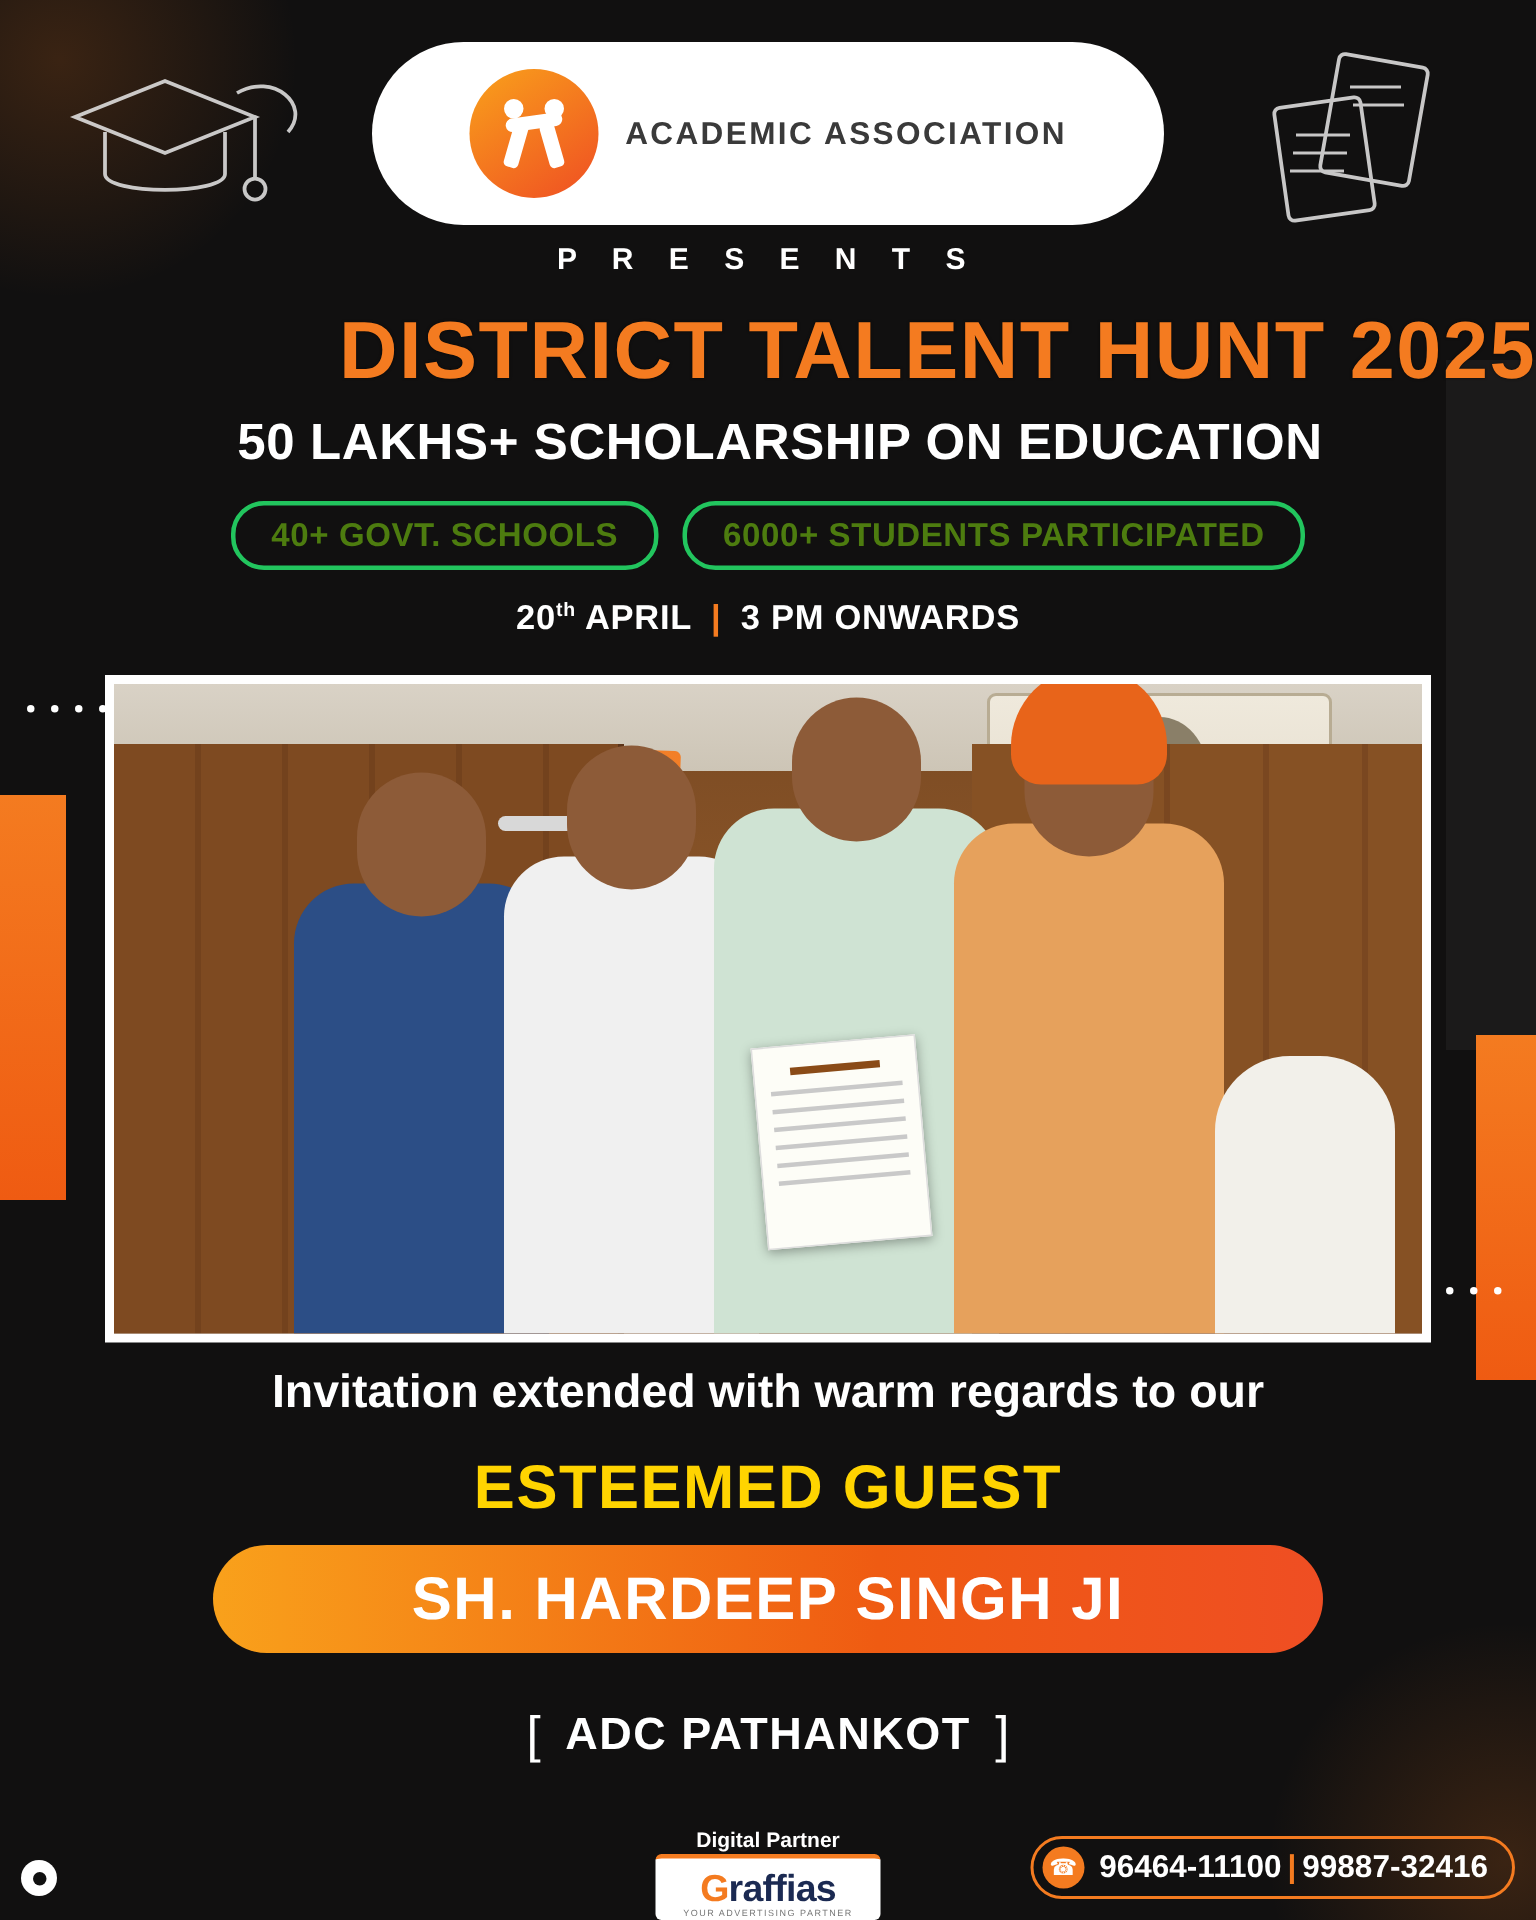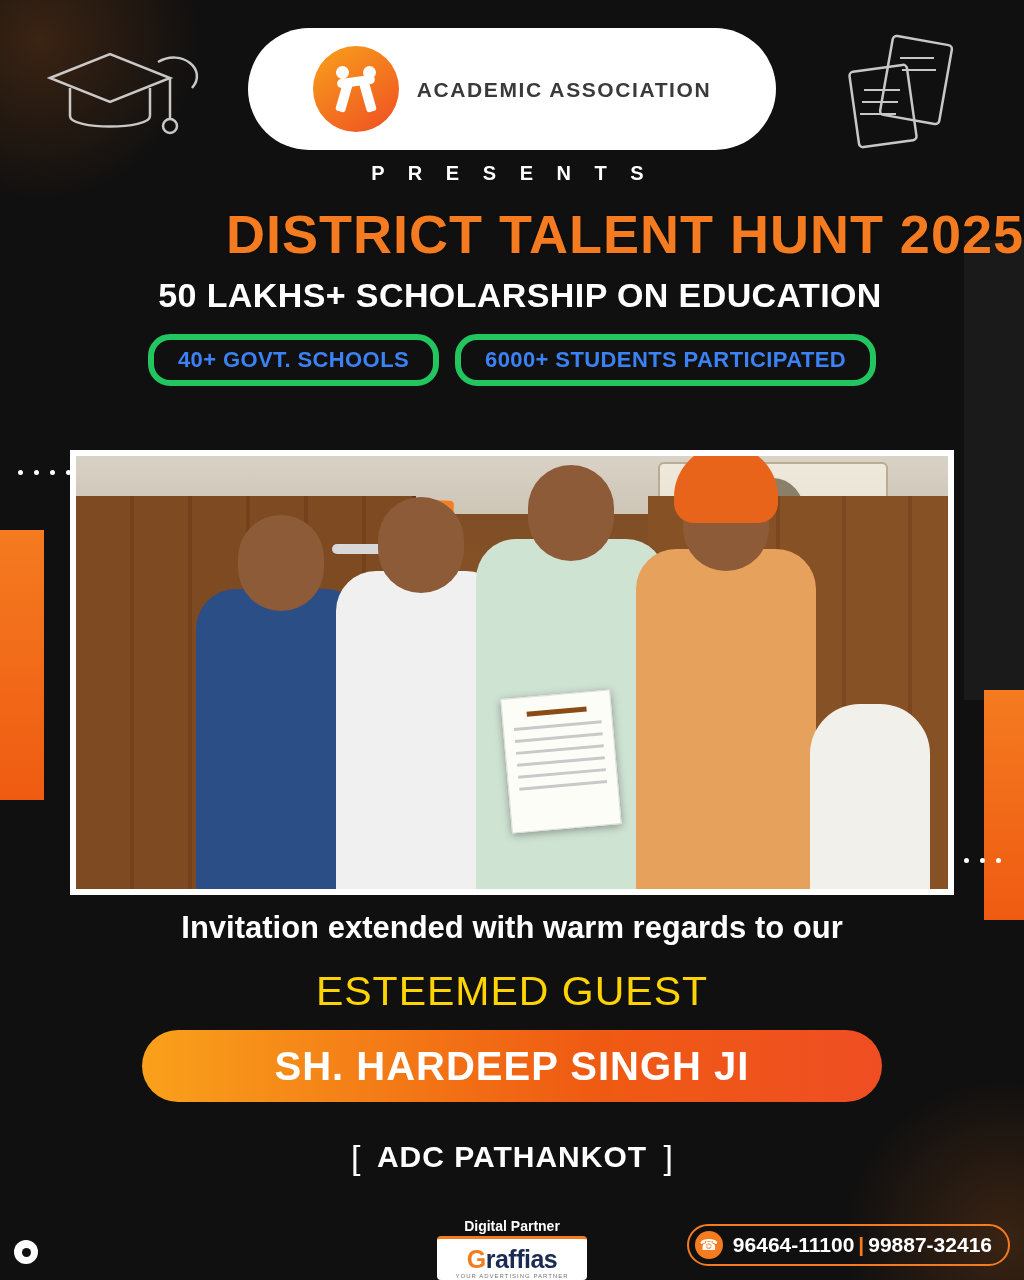--- a/index.html
+++ b/index.html
@@ -112,24 +112,24 @@
     color: #ffffff; font-size: 34px; font-weight: 800; letter-spacing: 0.4px;
     z-index: 5;
     padding-left: 16px;
   }
 
   .pills {
     position: absolute; top: 334px; left: 0; right: 0;
     display: flex; justify-content: center; gap: 16px; z-index: 5;
   }
   .pill {
-    border: 6px solid #22c55e;
+    border: 3px solid #22c55e;
     border-radius: 22px;
     padding: 7px 24px;
-    color: #3b82f6;
+    color: #4d7c0f;
     font-size: 22px; font-weight: 800; letter-spacing: 0.4px;
   }
 
   .datetime {
     position: absolute; top: 398px; left: 0; right: 0;
     text-align: center; color: #ffffff;
     font-size: 23px; font-weight: 800; letter-spacing: 0.5px;
     z-index: 5;
   }
   .datetime sup { font-size: 13px; }
@@ -211,21 +211,21 @@
     background: #f2f0ea; border-radius: 50px 50px 0 0;
   }
 
   
   .invite-line {
     position: absolute; top: 910px; left: 0; right: 0; text-align: center;
     color: #ffffff; font-size: 31px; font-weight: 800; z-index: 5;
   }
   .guest-label {
     position: absolute; top: 968px; left: 0; right: 0; text-align: center;
-    color: #ffd400; font-size: 41px; font-weight: 400; letter-spacing: 1px; z-index: 5;
+    color: #ffd400; font-size: 41px; font-weight: 700; letter-spacing: 1px; z-index: 5;
   }
   .name-pill {
     position: absolute; left: 50%; transform: translateX(-50%);
     top: 1030px; width: 740px; height: 72px;
     border-radius: 40px;
     background: linear-gradient(90deg,#f9a11b,#ef5b12 60%,#ef4e23);
     display:flex; align-items:center; justify-content:center;
     z-index: 5;
   }
   .name-pill span {
@@ -345,20 +345,26 @@
 
   <div class="presents">P R E S E N T S</div>
   <div class="title">DISTRICT TALENT HUNT 2025</div>
   <div class="subtitle">50 LAKHS+ SCHOLARSHIP ON EDUCATION</div>
 
   <div class="pills">
     <div class="pill">40+ GOVT. SCHOOLS</div>
     <div class="pill">6000+ STUDENTS PARTICIPATED</div>
   </div>
 
+  <div class="datetime">
+    <span>20</span><sup>th</sup>
+    <span>APRIL</span>
+    <span class="sep">|</span>
+    <span>3 PM ONWARDS</span>
+  </div>
 
   <div class="photo-frame">
     <div class="photo">
       <div class="wall-top"></div>
       <div class="emblem">GOVT. OF PUNJAB</div>
       <div class="door">
           <span class="handle"></span>
         </div>
       <div class="rightwall"></div>
       <div class="flag"></div>

